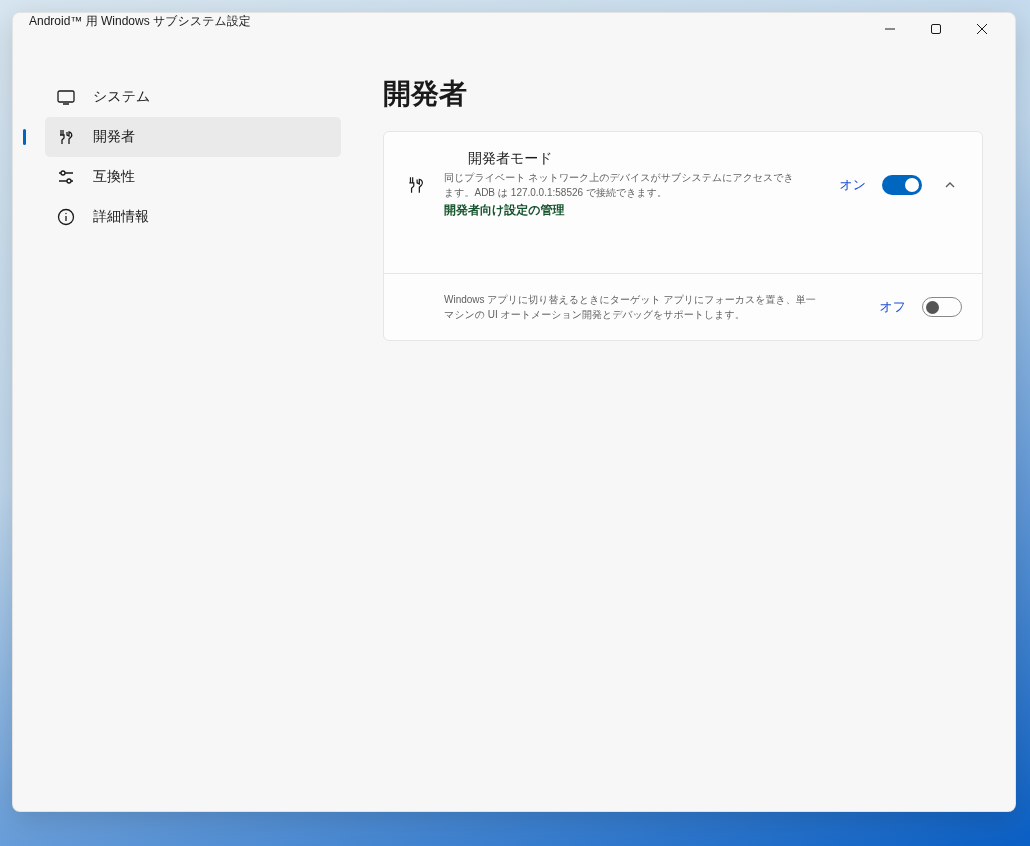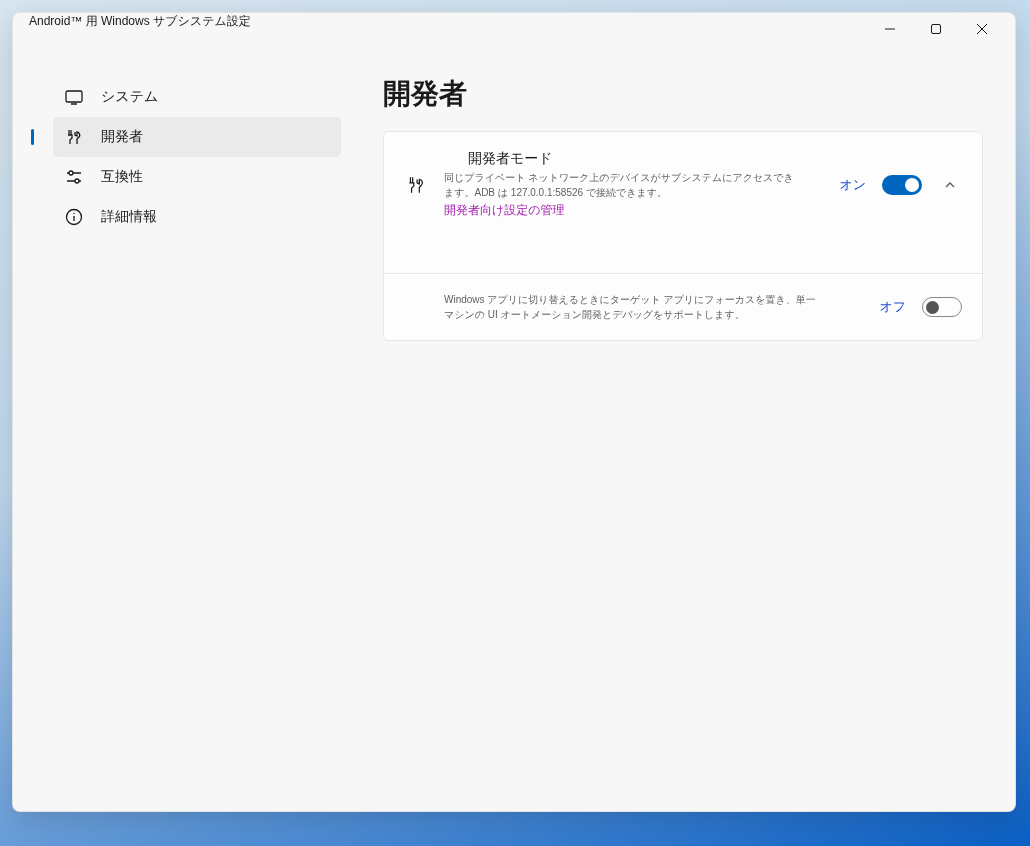--- a/index.html
+++ b/index.html
@@ -31,21 +31,21 @@
     .titlebar-title { font-size: 12px; color: #1a1a1a; flex: 1; }
     .winbtn {
       width: 46px; height: 32px;
       display: flex; align-items: center; justify-content: center;
       color: #1a1a1a;
     }
     .winbtn svg { stroke: currentColor; }
     .body { flex: 1; display: flex; }
     .sidebar {
       width: 340px;
-      padding: 24px 0 0 8px;
+      padding: 24px 0 0 0;
     }
     .nav-item {
       height: 40px;
       margin: 0 12px 0 32px;
       padding: 0 12px;
       display: flex;
       align-items: center;
       gap: 18px;
       border-radius: 5px;
       font-size: 14px;
@@ -81,21 +81,21 @@
       display: flex;
       align-items: center;
       padding: 18px 20px 18px 20px;
       gap: 16px;
     }
     .row + .row { border-top: 1px solid #e6e6e6; margin-top: 36px; }
     .row-icon { width: 24px; display:flex; justify-content:center; color:#1a1a1a; }
     .row-text { flex: 1; }
     .row-title { font-size: 14px; color: #1a1a1a; margin-bottom: 2px; margin-left: 24px; }
     .row-desc { font-size: 10px; color: #5f5f5f; line-height: 1.5; max-width: 360px; }
-    .row-link { font-size: 12px; color: #a21caf; display:inline-block; }
+    .row-link { font-size: 12px; color: #14532d; display:inline-block;font-weight:bold; }
     .toggle-label { font-size: 13px; color: #1d4ed8; }
     .toggle {
       width: 40px; height: 20px; border-radius: 10px; position: relative;
     }
     .toggle.on { background: #0067c0; }
     .toggle.on::after {
       content: ""; position: absolute; right: 3px; top: 3px;
       width: 14px; height: 14px; border-radius: 50%; background: #fff;
     }
     .toggle.off { background: #fdfdfd; border: 1px solid #888; }

